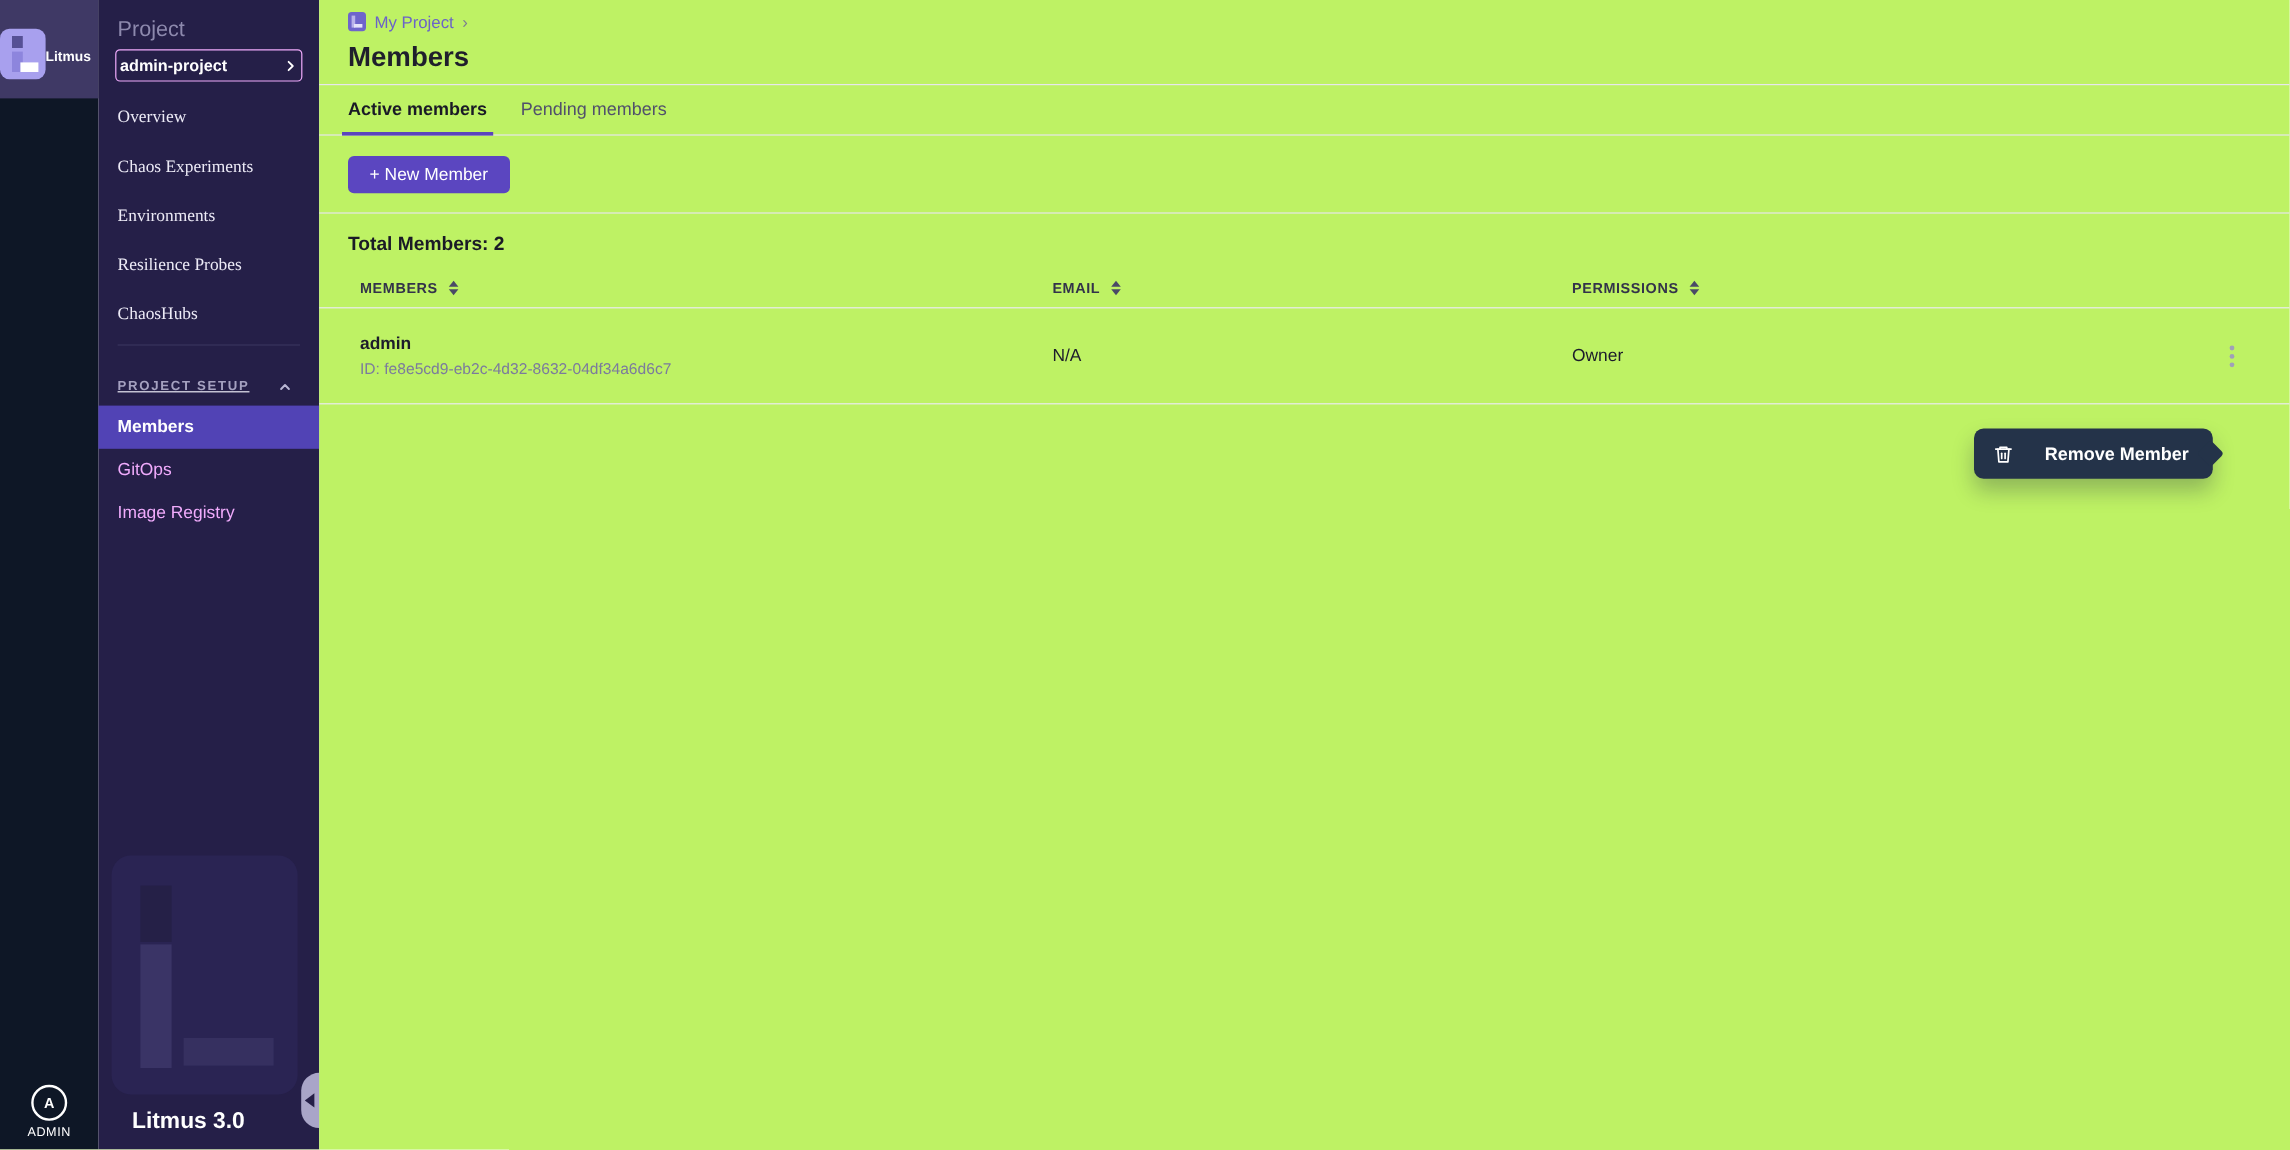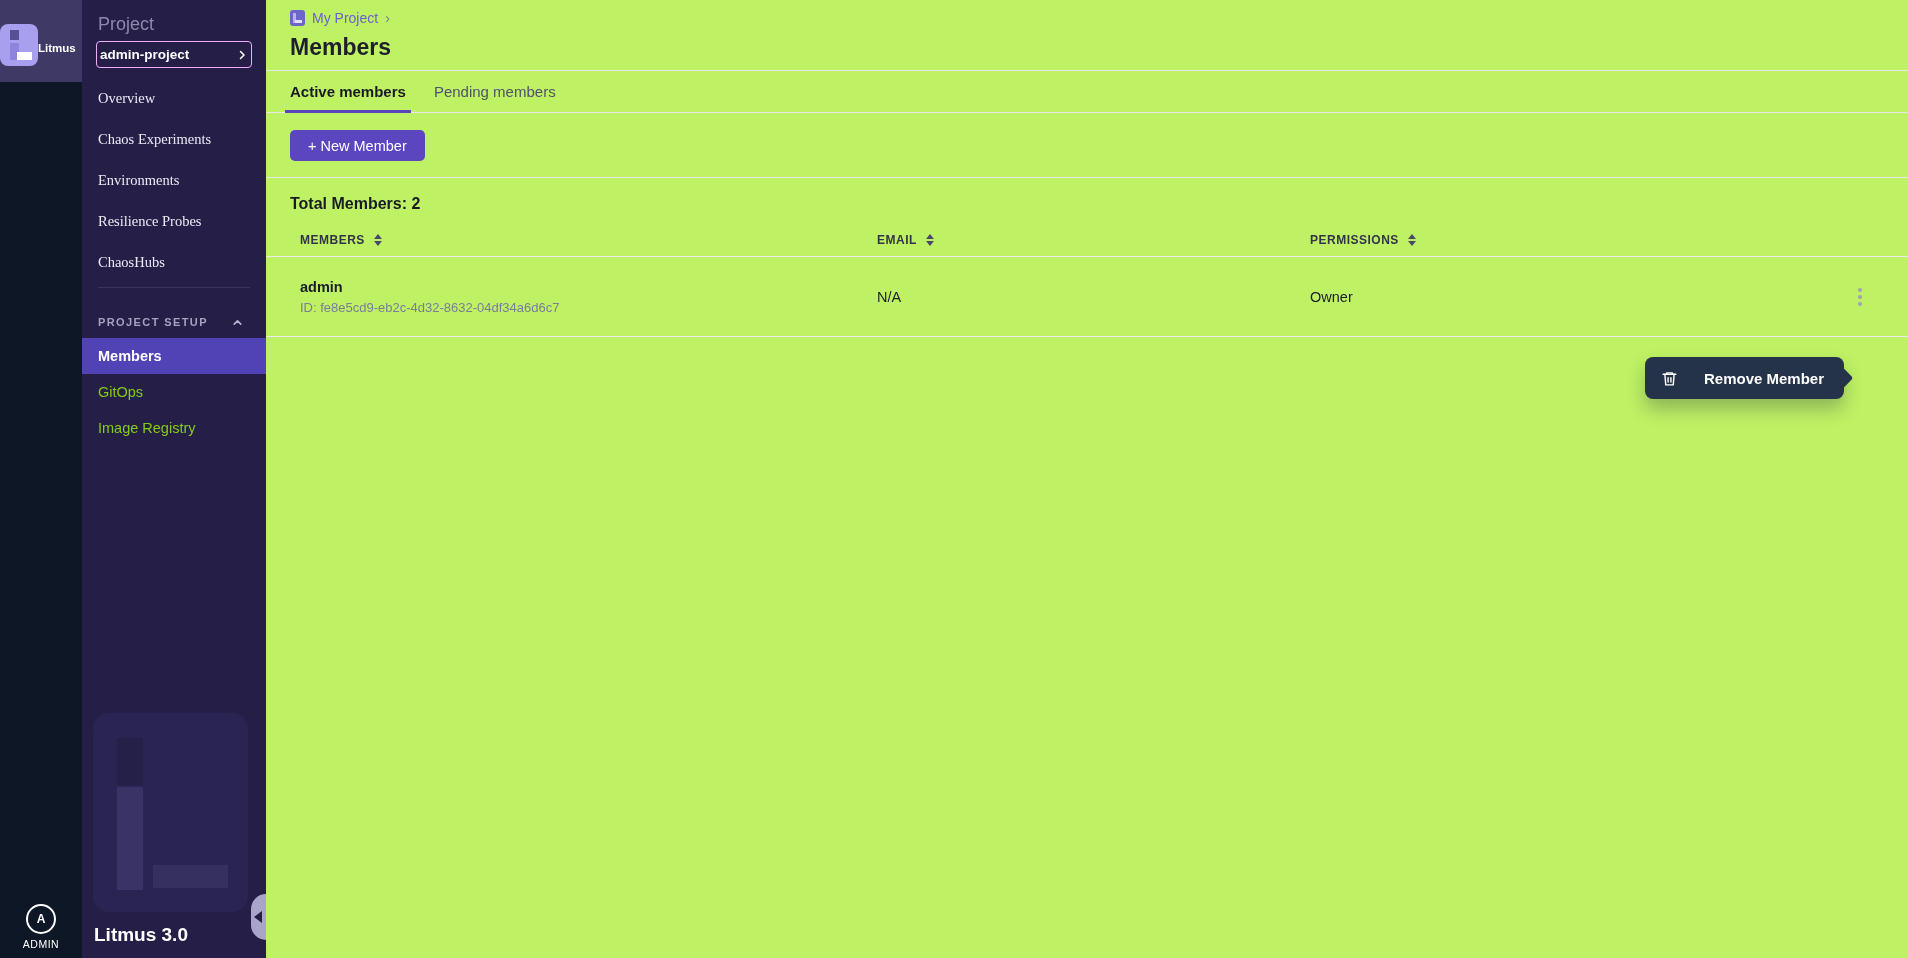--- a/index.html
+++ b/index.html
@@ -20,31 +20,31 @@
   .avatar-label { color:#fff; font-size:10.5px; letter-spacing:.5px; margin-top:4px; }
 
   
   .sidebar { width:184px; background:#251f48; position:relative; flex:none; color:#eceaf6; padding-top:12px; }
   .project-label { color:#8d89ad; font-size:18px; margin:2px 0 6px 16px; }
   .project-select { margin:0 14px; height:27px; border:1px solid #f0abfc; border-radius:4px; display:flex; align-items:center; justify-content:space-between; padding:0 3px; cursor:pointer; }
   .project-select .val { color:#fff; font-size:13.5px; font-weight:bold; }
   .nav { margin-top:10px;font-family:Liberation Serif, serif; }
   .nav-item { height:41px; display:flex; align-items:center; padding-left:16px; font-size:14.5px; color:#eceaf6; cursor:pointer; }
   .side-divider { border-top:1px solid #39345e; margin:4px 16px; }
-  .section-head { margin-top:24px; height:20px; display:flex; align-items:center; padding:0 22px 0 16px; cursor:pointer; }
+  .section-head { margin-top:24px; height:20px; display:flex; align-items:center; padding:0 22px 0 16px; cursor:pointer;text-decoration:underline; }
   .section-label { color:#a5a1c0; font-size:11px; font-weight:bold; letter-spacing:1.4px; }
   .section-caret { margin-left:auto; display:flex; }
   .setup-nav { margin-top:6px; }
-  .setup-item { height:36px; display:flex; align-items:center; padding-left:16px; font-size:14.5px; color:#84cc16; cursor:pointer; }
+  .setup-item { height:36px; display:flex; align-items:center; padding-left:16px; font-size:14.5px; color:#f0abfc; cursor:pointer; }
   .setup-item.active { background:#5143b5; color:#fff; font-weight:bold; }
   .watermark { position:absolute; left:11px; bottom:46px; width:155px; height:199px; background:#2a2453; border-radius:16px; }
   .wm-dot  { position:absolute; left:24px; top:25px;  width:26px; height:47px;  background:#252047; }
   .wm-stem { position:absolute; left:24px; top:74px;  width:26px; height:103px; background:#3a3466; }
   .wm-bar  { position:absolute; left:60px; top:152px; width:75px; height:23px;  background:#363060; }
-  .side-footer { position:absolute; left:12px; bottom:12px; color:#fff; font-size:19px; font-weight:bold; }
+  .side-footer { position:absolute; left:28px; bottom:12px; color:#fff; font-size:19px; font-weight:bold; }
   .collapse-handle { position:absolute; right:0; bottom:18px; width:15px; height:46px; background:#a9a5c8; border-radius:24px 0 0 24px; display:flex; align-items:center; justify-content:center; cursor:pointer; }
   .collapse-tri { width:0; height:0; border-top:6px solid transparent; border-bottom:6px solid transparent; border-right:8px solid #251f48; margin-right:2px; }
 
   
   .main { flex:1; background:#bef264; position:relative; }
   .page-head { height:70px; padding:10px 24px 0; }
   .breadcrumb { display:flex; align-items:center; gap:7px; }
   .crumb-logo { width:15px; height:16px; background:#6e65cb; border-radius:3px; position:relative; }
   .crumb-stem { position:absolute; left:3px; top:3px; width:3px; height:10px; background:#b9b3ea; }
   .crumb-bar  { position:absolute; right:3px; bottom:3px; width:7px; height:3px; background:#e4e2fa; }

